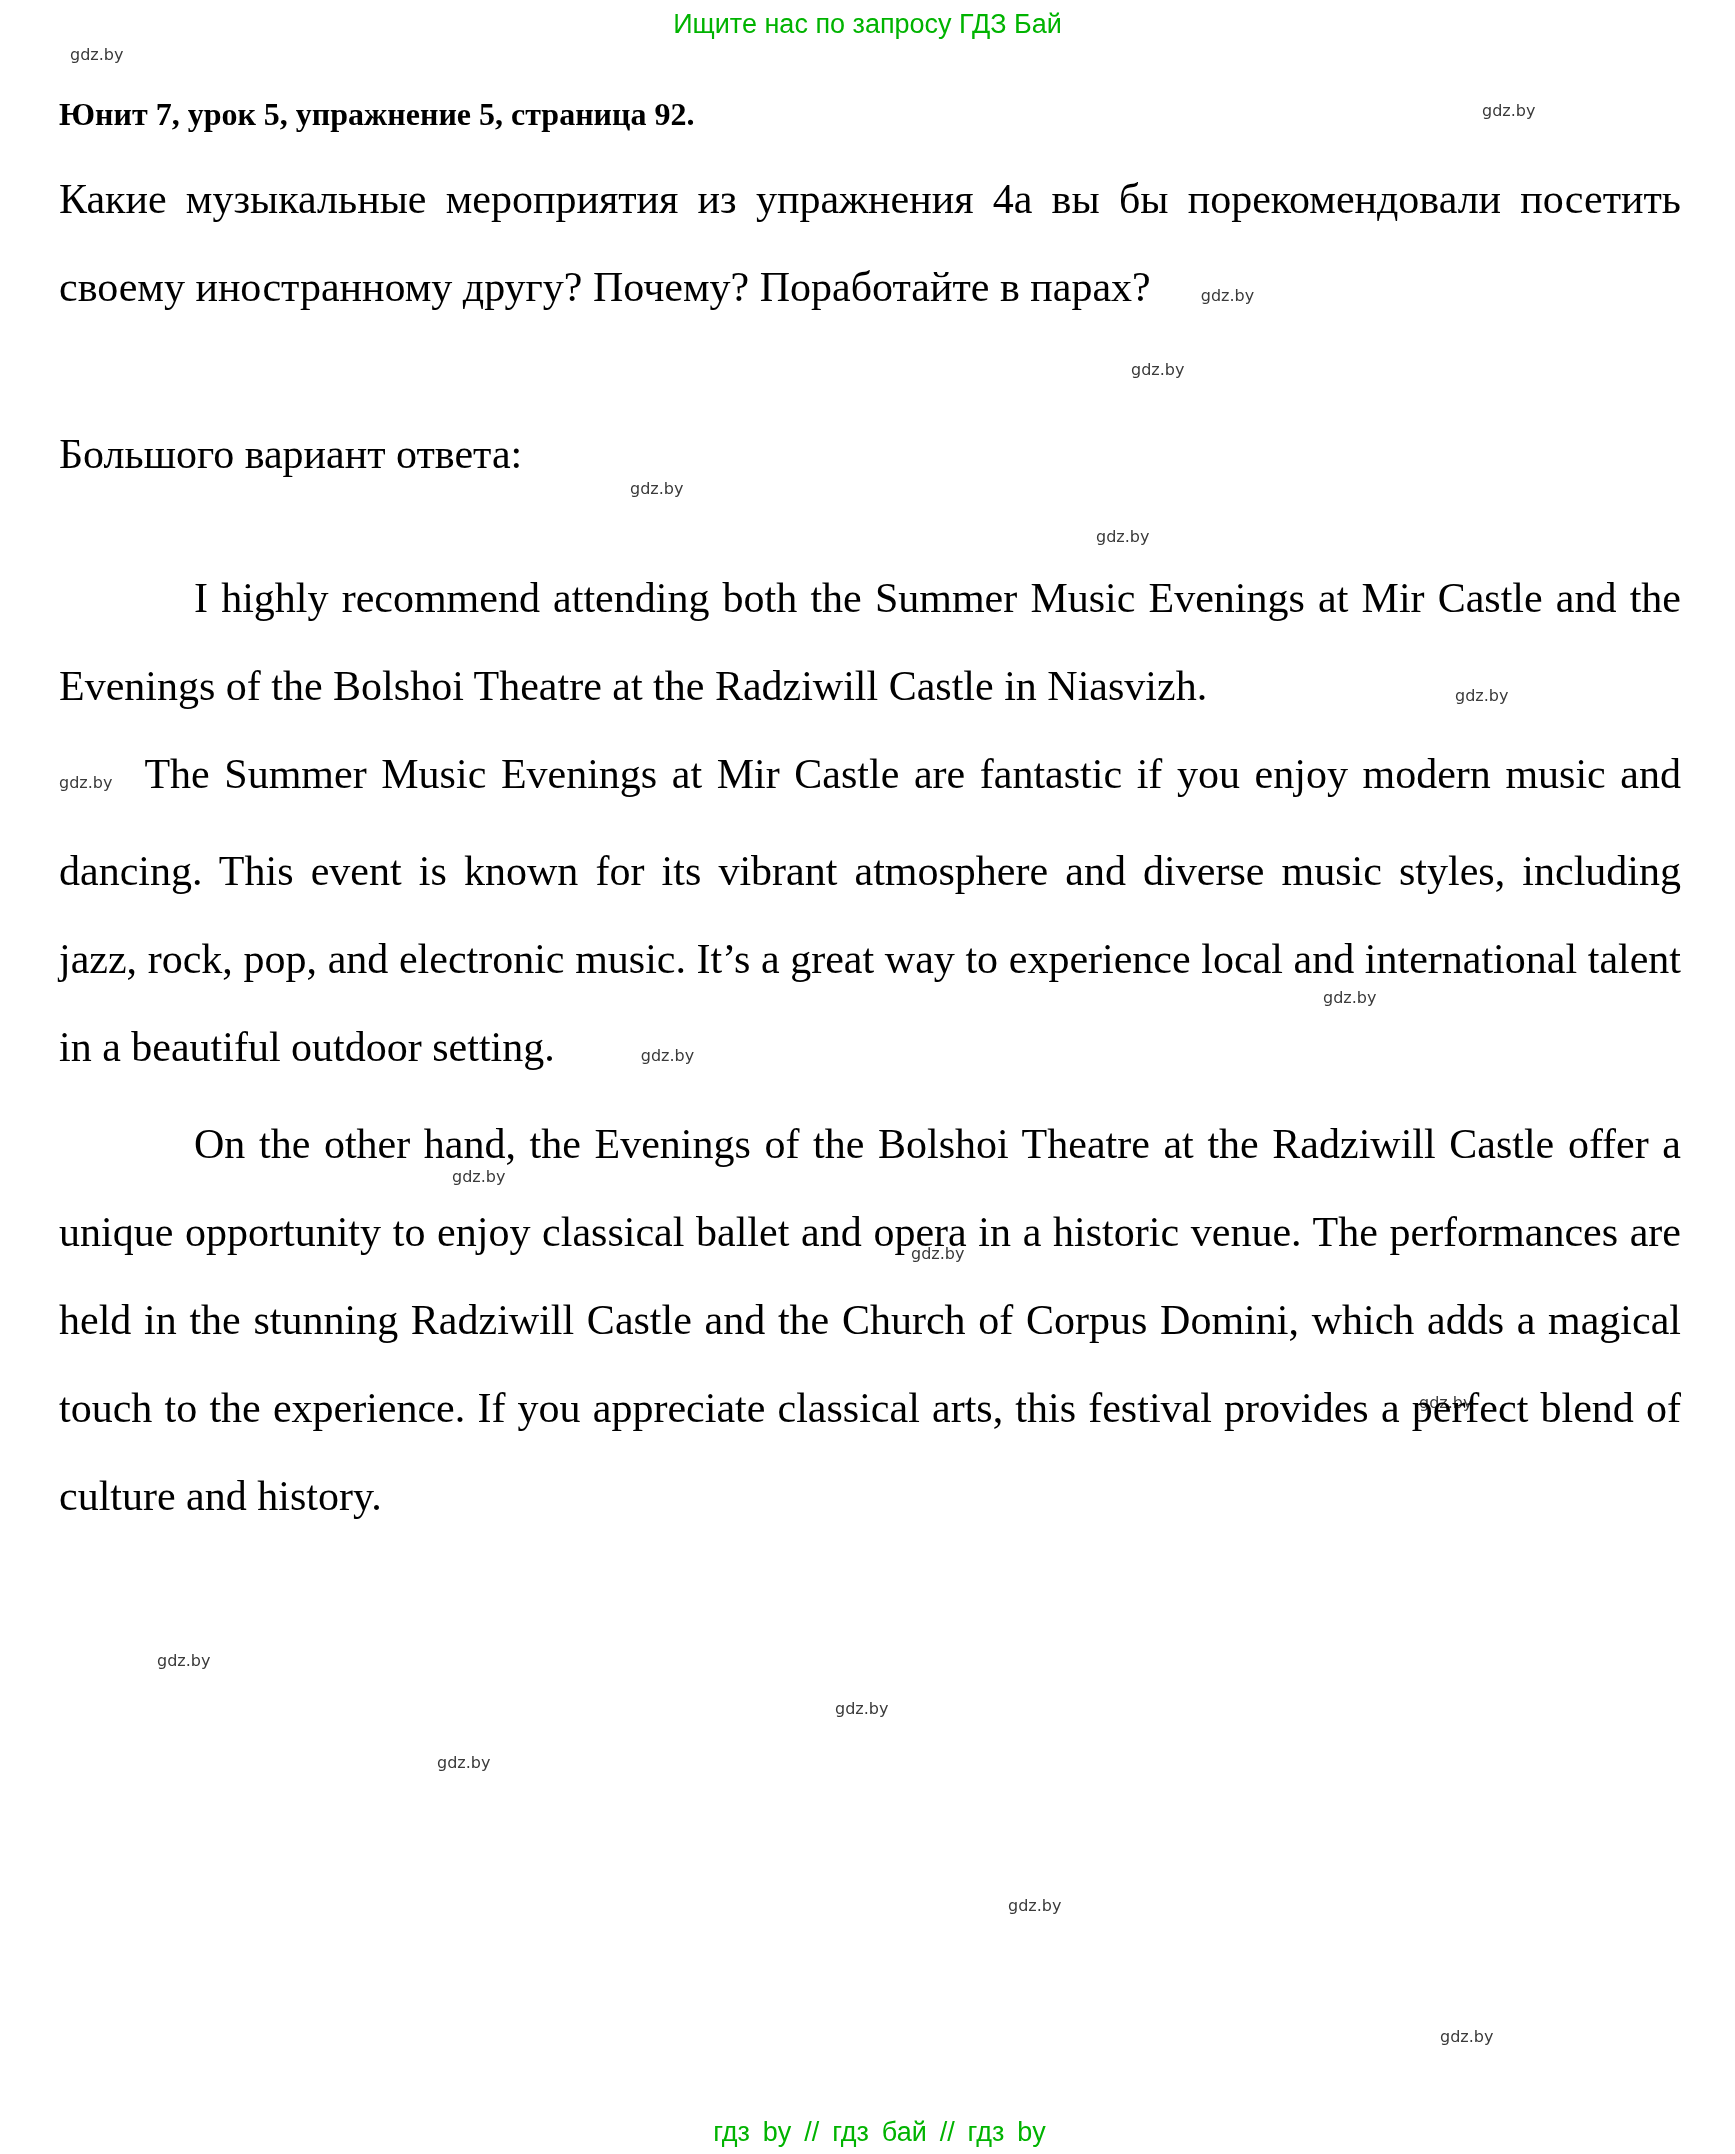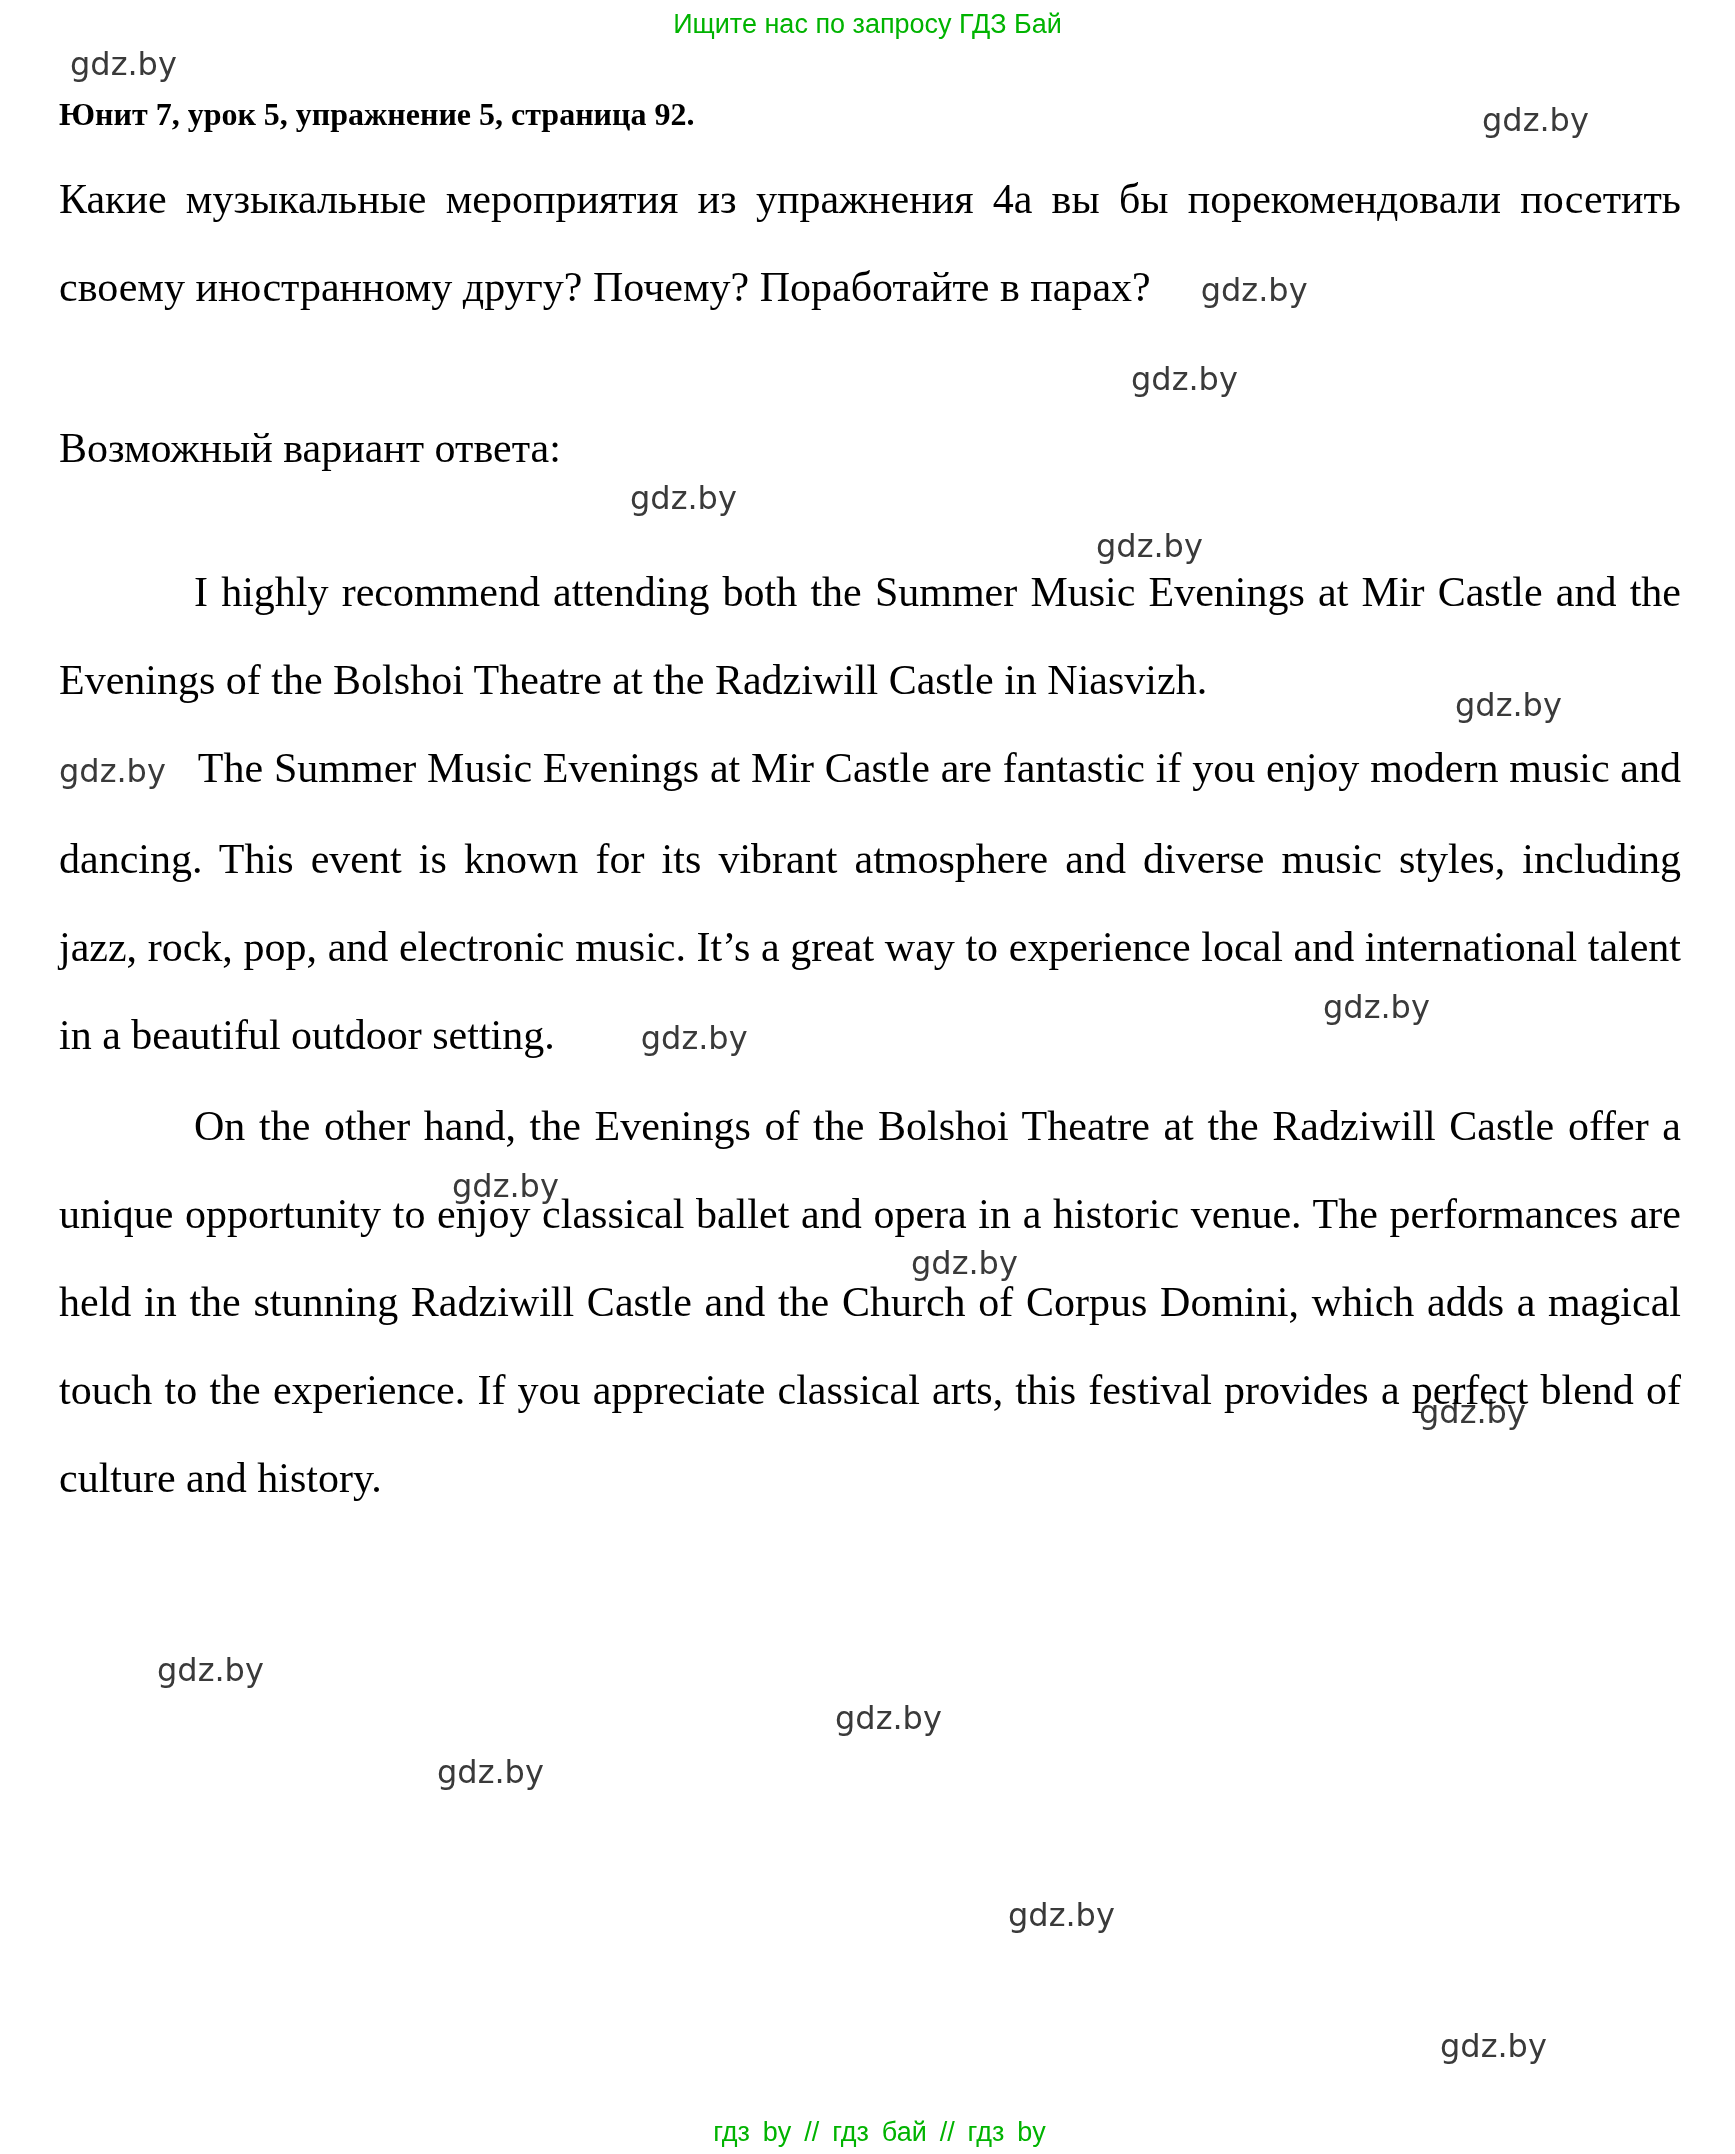--- a/index.html
+++ b/index.html
@@ -39,21 +39,21 @@
     margin: 0;
     text-align: justify;
   }
   .indent { text-indent: 135px; }
   .label { margin-top: 70px; }
   .mt-p1 { margin-top: 56px; }
   .mt-ru { margin-top: 126px; }
   .last-just { text-align-last: justify; }
   .wm {
     font-family: "DejaVu Sans", sans-serif;
-    font-size: 32px;
+    font-size: 16px;
     color: #3a3a3a;
     white-space: nowrap;
     text-indent: 0;
     display: inline-block;
   }
   .wm.abs { position: absolute; display: block; }
   .wm.lead { margin-right: 32px; }
   .wm.tail-q { margin-left: 50px; }
   .wm.tail-p2 { margin-left: 86px; }
   .wm.tail-ru1 { margin-left: 40px; }
@@ -92,21 +92,21 @@
   <span class="wm abs" style="left:437px; top:1753px;">gdz.by</span>
   <span class="wm abs" style="left:1008px; top:1896px;">gdz.by</span>
   <span class="wm abs" style="left:1440px; top:2027px;">gdz.by</span>
 
   <div class="content">
 
     <h1 class="title">Юнит 7, урок 5, упражнение 5, страница 92.</h1>
 
     <p class="para"><span>Какие музыкальные мероприятия из упражнения 4а вы бы порекомендовали посетить своему иностранному другу? Почему? Поработайте в парах?</span><span class="wm tail-q">gdz.by</span></p>
 
-    <p class="para label">Возможный вариант ответа:</p>
+    <p class="para label">Большого вариант ответа:</p>
 
     <p class="para indent mt-p1">I highly recommend attending both the Summer Music Evenings at Mir Castle and the Evenings of the Bolshoi Theatre at the Radziwill Castle in Niasvizh.</p>
 
     <p class="para"><span class="wm lead">gdz.by</span><span>The Summer Music Evenings at Mir Castle are fantastic if you enjoy modern music and dancing. This event is known for its vibrant atmosphere and diverse music styles, including jazz, rock, pop, and electronic music. It’s a great way to experience local and international talent in a beautiful outdoor setting.</span><span class="wm tail-p2">gdz.by</span></p>
 
     <p class="para indent">On the other hand, the Evenings of the Bolshoi Theatre at the Radziwill Castle offer a unique opportunity to enjoy classical ballet and opera in a historic venue. The performances are held in the stunning Radziwill Castle and the Church of Corpus Domini, which adds a magical touch to the experience. If you appreciate classical arts, this festival provides a perfect blend of culture and history.</p>
 
 
 
 

